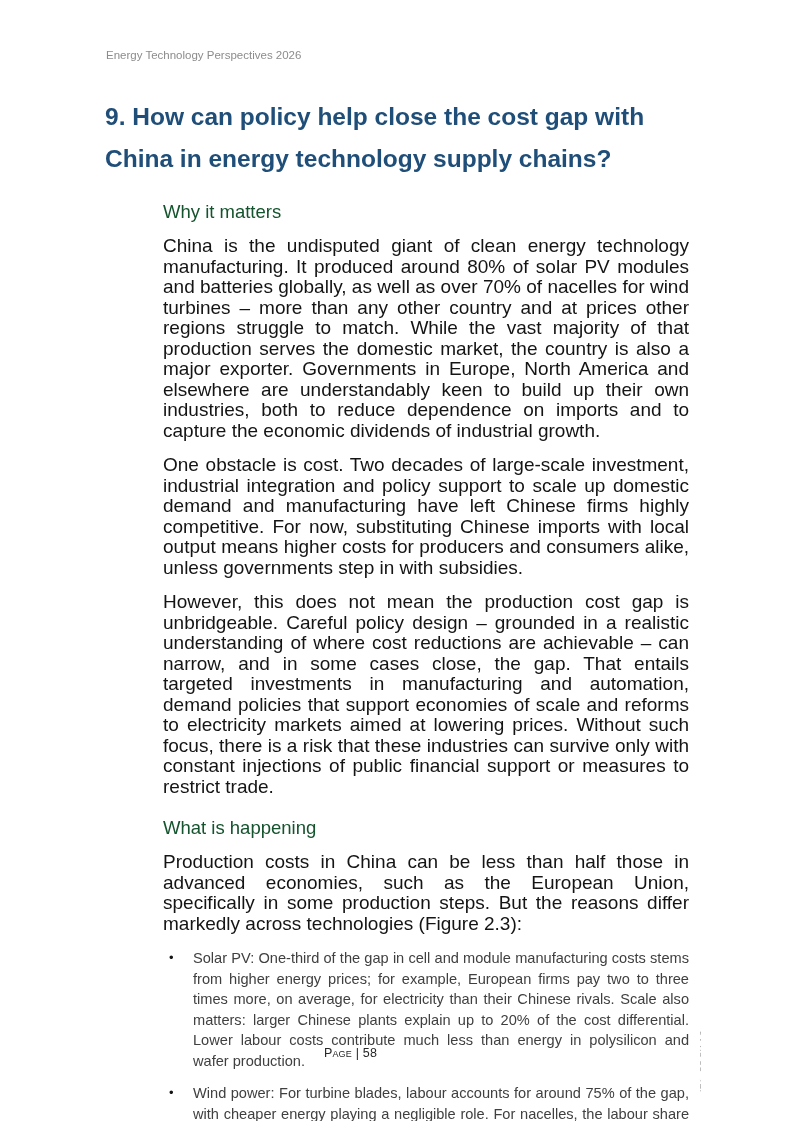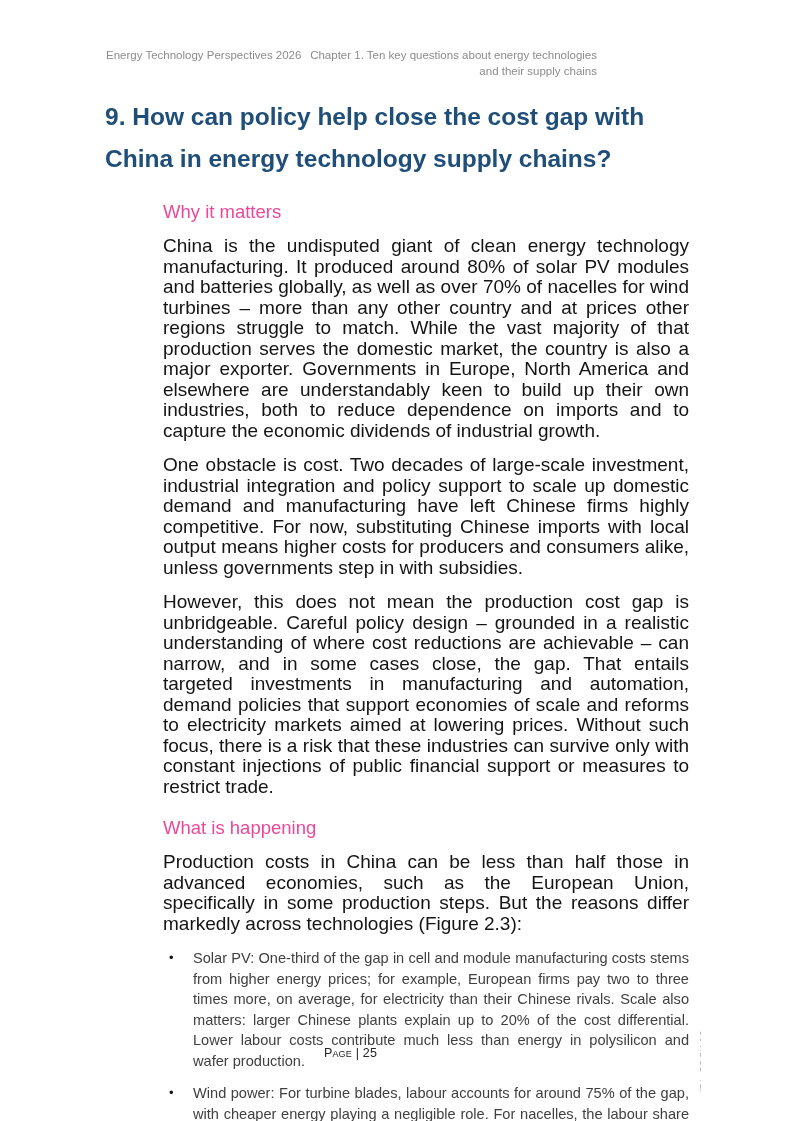--- a/index.html
+++ b/index.html
@@ -26,21 +26,21 @@
     margin:0;
     font-size:24.5px; line-height:42px; font-weight:bold;
     color:#1f4e79;
   }
 
   
   .content { position:absolute; top:201px; left:163px; width:526px; }
   .section-heading {
     margin:0 0 13px 0;
     font-size:18.5px; line-height:22px; font-weight:400;
-    color:#ec4899;
+    color:#14532d;
   }
   .section-heading.later { margin-top:20px; }
   .content p {
     margin:0 0 14px 0;
     font-size:19px; line-height:20.5px;
     text-align:justify; text-justify:inter-word;
     color:#141414;
   }
   .bullet-list { list-style:none; margin:0; padding:0; }
   .bullet-list li { display:flex; margin:0 0 12px 0; }
@@ -70,21 +70,20 @@
     font-size:8.5px; color:#a8a8a8; letter-spacing:0.2px;
   }
 </style>
 </head>
 <body>
 
 <div class="page">
 
   <div class="page-header">
     <div class="hdr-left">Energy Technology Perspectives 2026</div>
-    <div class="hdr-right">Chapter 1. Ten key questions about energy technologies and their supply chains</div>
   </div>
 
   <h1 class="page-title">9. How can policy help close the cost gap with China in energy technology supply chains?</h1>
 
   <div class="content">
 
     <h2 class="section-heading">Why it matters</h2>
     <p>China is the undisputed giant of clean energy technology manufacturing. It produced around 80% of solar PV modules and batteries globally, as well as over 70% of nacelles for wind turbines – more than any other country and at prices other regions struggle to match. While the vast majority of that production serves the domestic market, the country is also a major exporter. Governments in Europe, North America and elsewhere are understandably keen to build up their own industries, both to reduce dependence on imports and to capture the economic dividends of industrial growth.</p>
     <p>One obstacle is cost. Two decades of large-scale investment, industrial integration and policy support to scale up domestic demand and manufacturing have left Chinese firms highly competitive. For now, substituting Chinese imports with local output means higher costs for producers and consumers alike, unless governments step in with subsidies.</p>
     <p>However, this does not mean the production cost gap is unbridgeable. Careful policy design – grounded in a realistic understanding of where cost reductions are achievable – can narrow, and in some cases close, the gap. That entails targeted investments in manufacturing and automation, demand policies that support economies of scale and reforms to electricity markets aimed at lowering prices. Without such focus, there is a risk that these industries can survive only with constant injections of public financial support or measures to restrict trade.</p>
@@ -98,17 +97,17 @@
         <span class="bullet-text">Solar PV: One-third of the gap in cell and module manufacturing costs stems from higher energy prices; for example, European firms pay two to three times more, on average, for electricity than their Chinese rivals. Scale also matters: larger Chinese plants explain up to 20% of the cost differential. Lower labour costs contribute much less than energy in polysilicon and wafer production.</span>
       </li>
       <li>
         <span class="bullet-marker">•</span>
         <span class="bullet-text">Wind power: For turbine blades, labour accounts for around 75% of the gap, with cheaper energy playing a negligible role. For nacelles, the labour share is far smaller, at about 10%, with components accounting for almost the entire cost gap, though lower component costs can themselves be a function of lower labour costs and economies of scale.</span>
       </li>
     </ul>
 
   </div>
 
-  <div class="page-number">Page | 25</div>
+  <div class="page-number">Page | 58</div>
 
   <div class="side-note">IEA. CC BY 4.0.</div>
 
 </div>
 
 </body></html>

